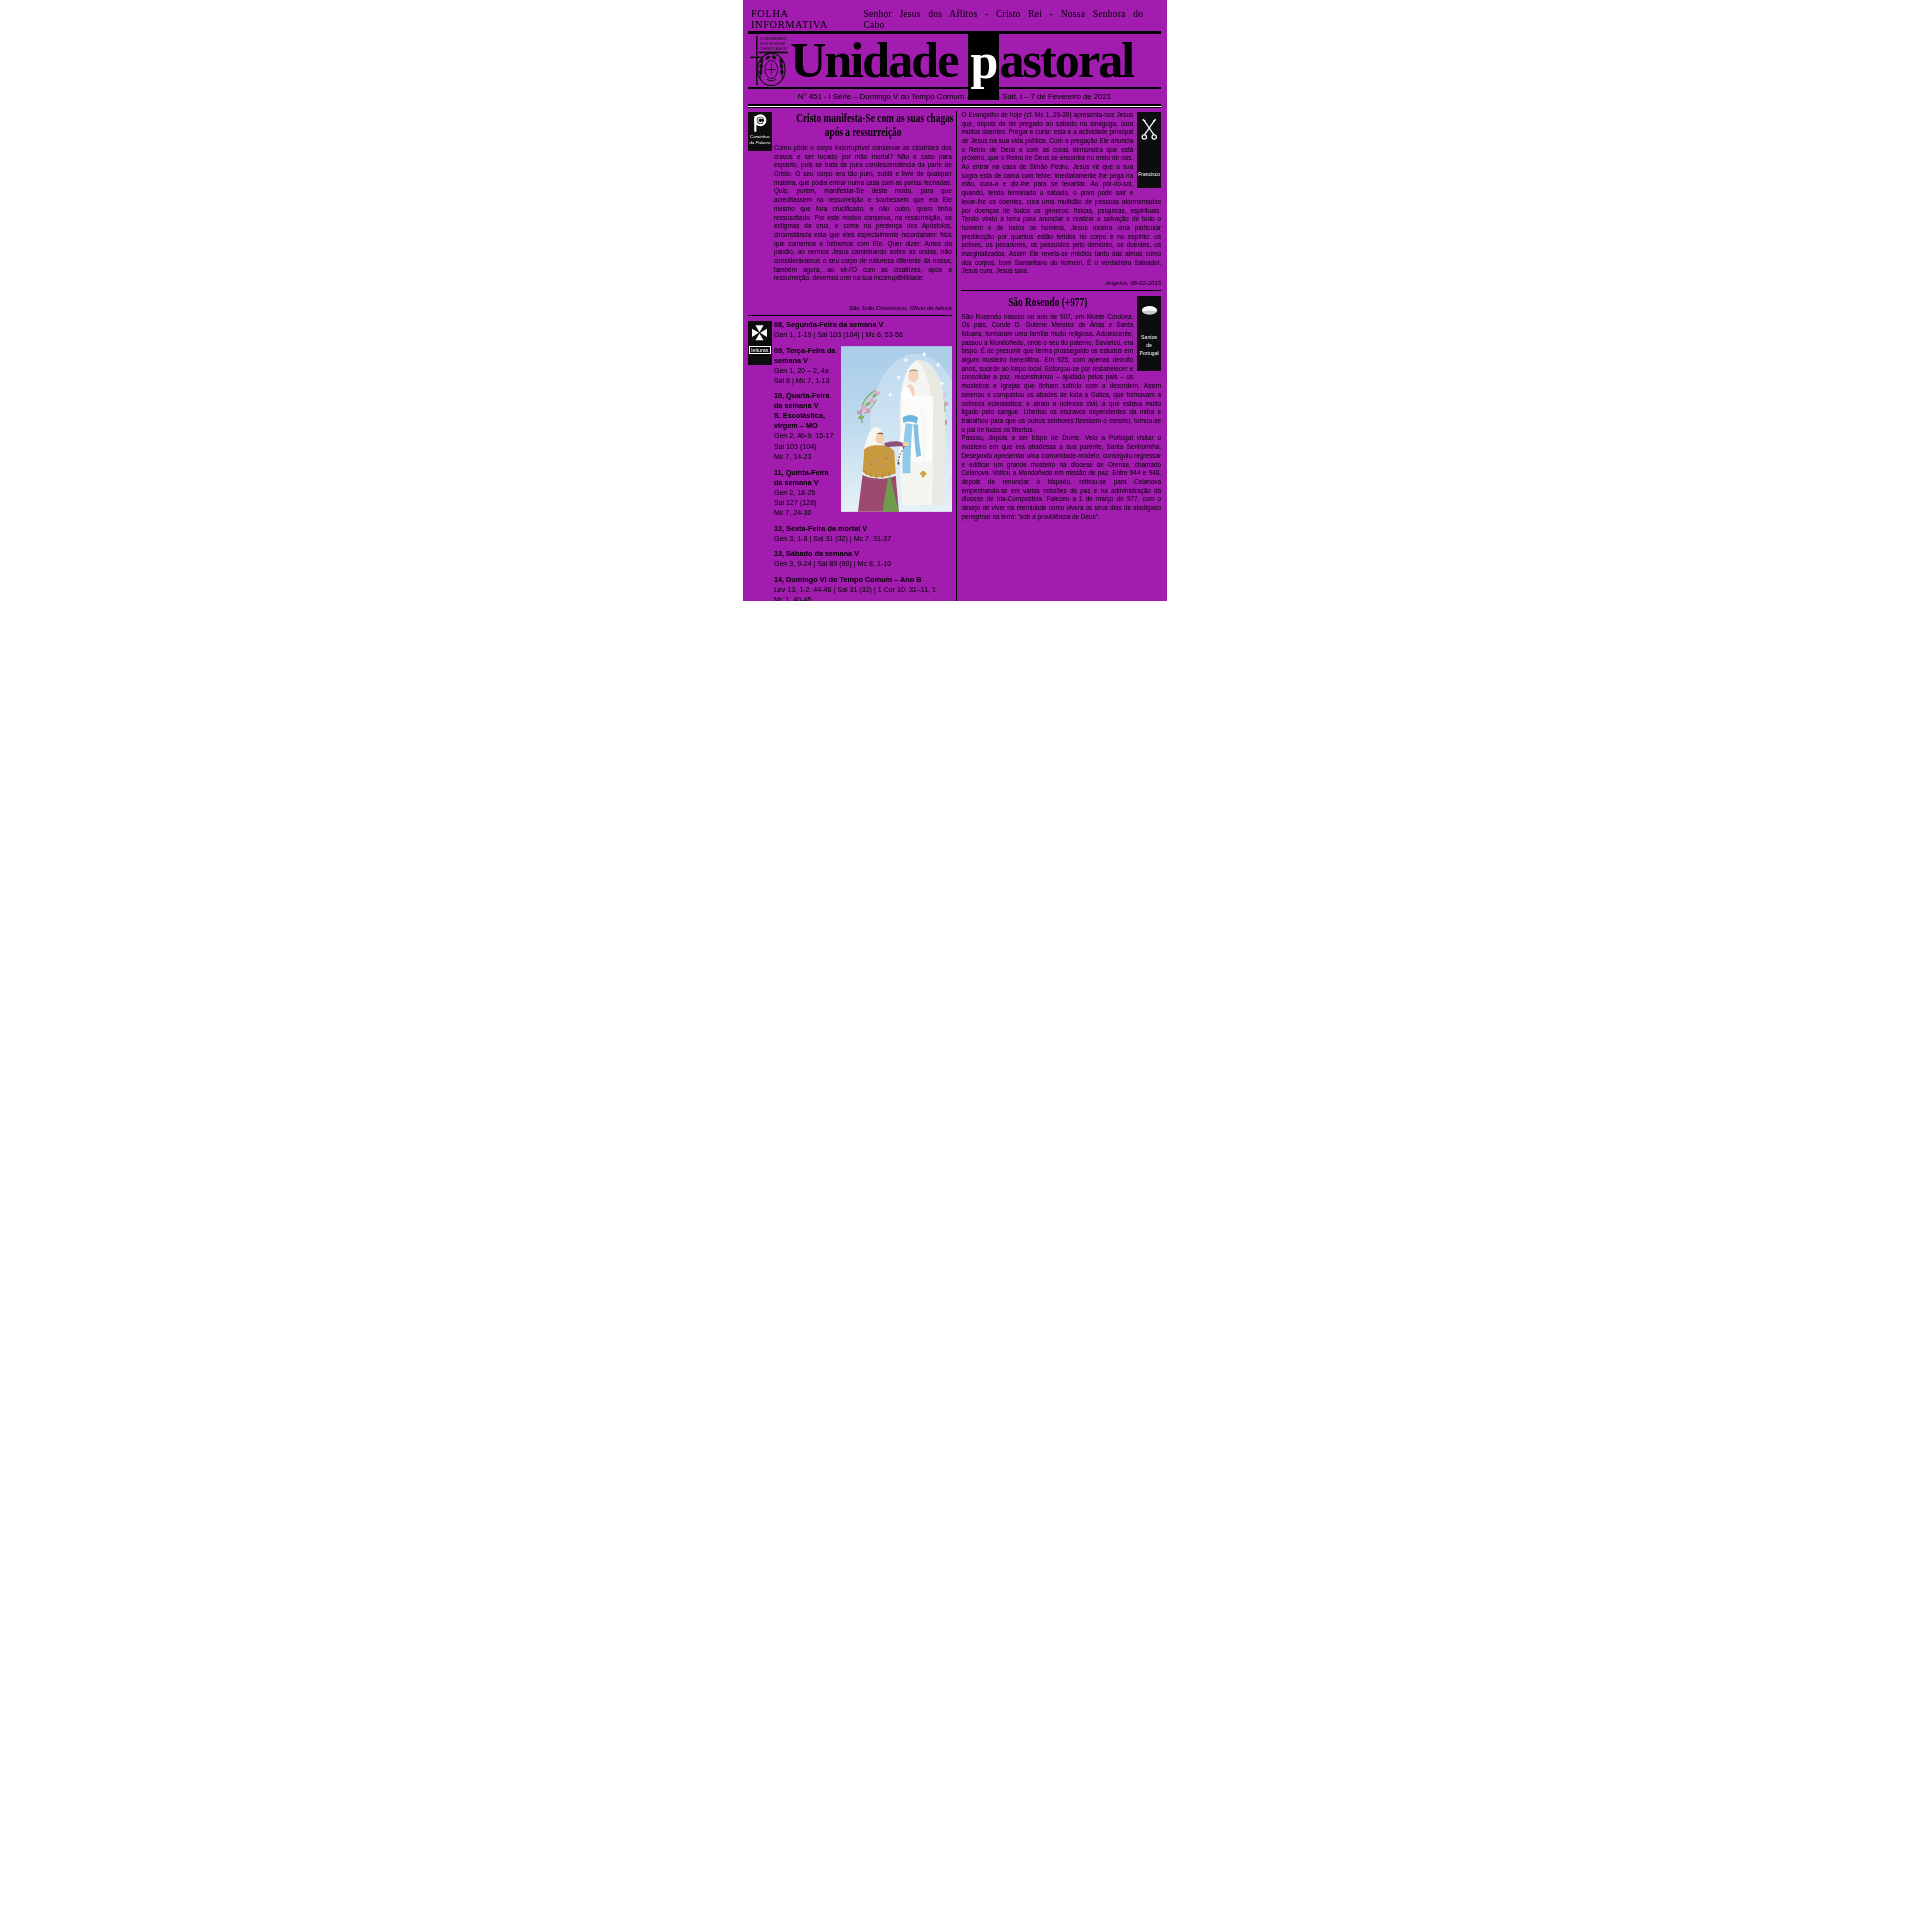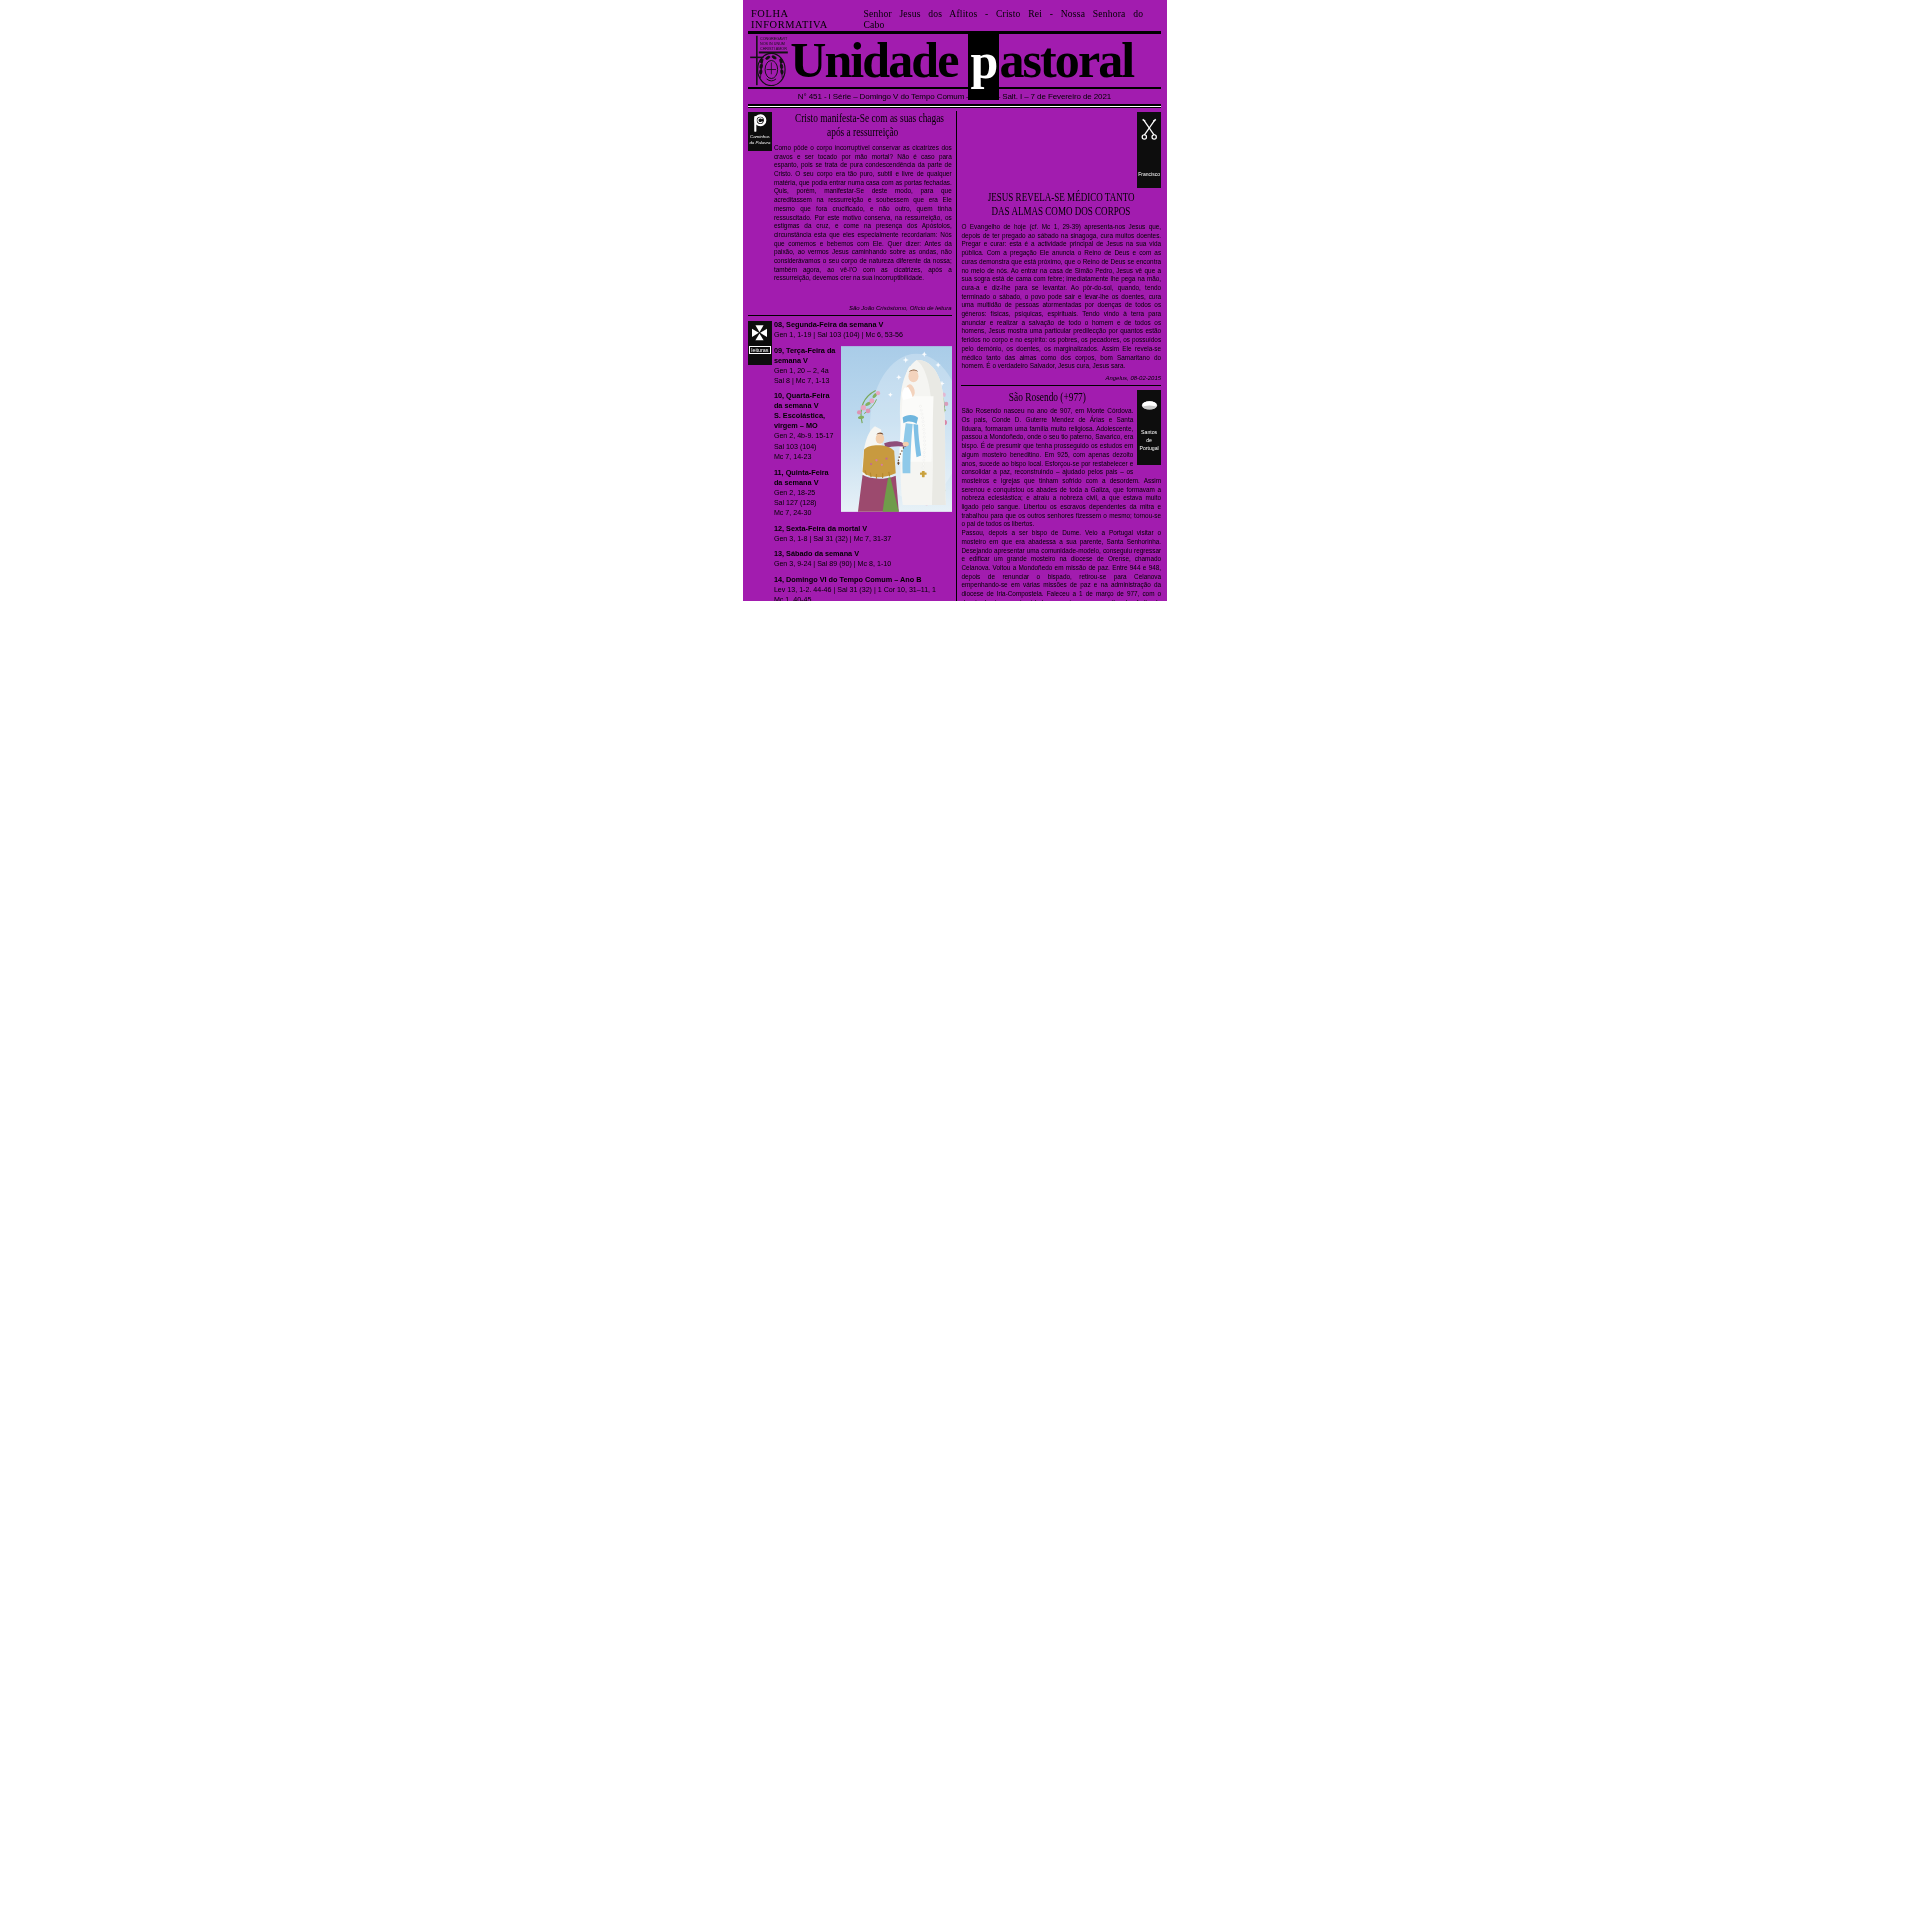--- a/index.html
+++ b/index.html
@@ -40,21 +40,21 @@
   .cam-badge .badge-label + .badge-label { margin-top:0.4px; }
   .leit-badge { height:44px; padding-top:3.1px; }
   .leit-label { display:inline-block; border:0.4px solid #fff; font-size:5.4px; padding:0 1.2px 0.4px; margin-top:1.9px; }
   .float-badge { float:right; margin:0.8px 0 3.1px 3.9px; }
   .fran-badge  { width:24px; height:76px; padding-top:5.4px; }
   .fran-badge .badge-label { margin-top:28.5px; font-size:5px; }
   .santos-badge { width:24px; height:75px; padding-top:8.5px; }
   .santos-badge .badge-label { font-size:5.2px; line-height:1.5; }
   .santos-badge .badge-label:first-of-type { margin-top:17.7px; }
   
-  .art-title { font-family:"Liberation Serif", serif; font-weight:400; text-align:center; }
+  .art-title { font-family:"Liberation Serif", serif; font-weight:700; text-align:center; }
   .cnd { display:inline-block; transform:scaleX(.78); transform-origin:50% 50%; white-space:nowrap; }
   .lt-title { font-size:12px; line-height:14.6px; margin-bottom:3.9px; }
   .rt-title { font-size:11.6px; line-height:14.6px; margin-bottom:3.1px; }
   .sr-title { font-size:12px; line-height:15.4px; margin-bottom:2.3px; }
   .body-txt { font-size:6.4px; line-height:8.7px; text-align:justify; }
   .attr { text-align:right; font-style:italic; font-size:6px; }
   .attr-gap { margin-top:22.3px; }
   .attr-sm { margin-top:3.9px; }
   .para + .para { margin-top:0; }
   
@@ -319,24 +319,20 @@
               <circle cx="46" cy="64" r="7"></circle>
               <circle cx="14" cy="64" r="7"></circle>
             </g>
             <g fill="#fff">
               <rect x="8" y="8" width="10" height="5" transform="rotate(35 13 10)"></rect>
               <rect x="42" y="8" width="10" height="5" transform="rotate(-35 47 10)"></rect>
             </g>
           </svg>
           <div class="badge-label">Francisco</div>
         </div>
-        <div class="art-title rt-title">
-          <span class="cnd">JESUS REVELA-SE MÉDICO TANTO</span><br>
-          <span class="cnd">DAS ALMAS COMO DOS CORPOS</span>
-        </div>
         <div class="body-txt">O Evangelho de hoje (cf. Mc 1, 29-39) apresenta-nos Jesus que, depois de ter pregado ao sábado na sinagoga, cura muitos doentes. Pregar e curar: esta é a actividade principal de Jesus na sua vida pública. Com a pregação Ele anuncia o Reino de Deus e com as curas demonstra que está próximo, que o Reino de Deus se encontra no meio de nós. Ao entrar na casa de Simão Pedro, Jesus vê que a sua sogra está de cama com febre; imediatamente lhe pega na mão, cura-a e diz-lhe para se levantar. Ao pôr-do-sol, quando, tendo terminado o sábado, o povo pode sair e levar-lhe os doentes, cura uma multidão de pessoas atormentadas por doenças de todos os géneros: físicas, psíquicas, espirituais. Tendo vindo à terra para anunciar e realizar a salvação de todo o homem e de todos os homens, Jesus mostra uma particular predilecção por quantos estão feridos no corpo e no espírito: os pobres, os pecadores, os possuídos pelo demónio, os doentes, os marginalizados. Assim Ele revela-se médico tanto das almas como dos corpos, bom Samaritano do homem. É o verdadeiro Salvador, Jesus cura, Jesus sara.</div>
         <div class="attr attr-sm">Angelus, 08-02-2015</div>
       </div>
 
       <hr class="hr">
 
       <div>
         <div class="badge float-badge santos-badge">
           <svg width="19" height="11.6" viewBox="0 0 60 36">
             <ellipse cx="30" cy="20" rx="24" ry="13" fill="#e8e8e8"></ellipse>

